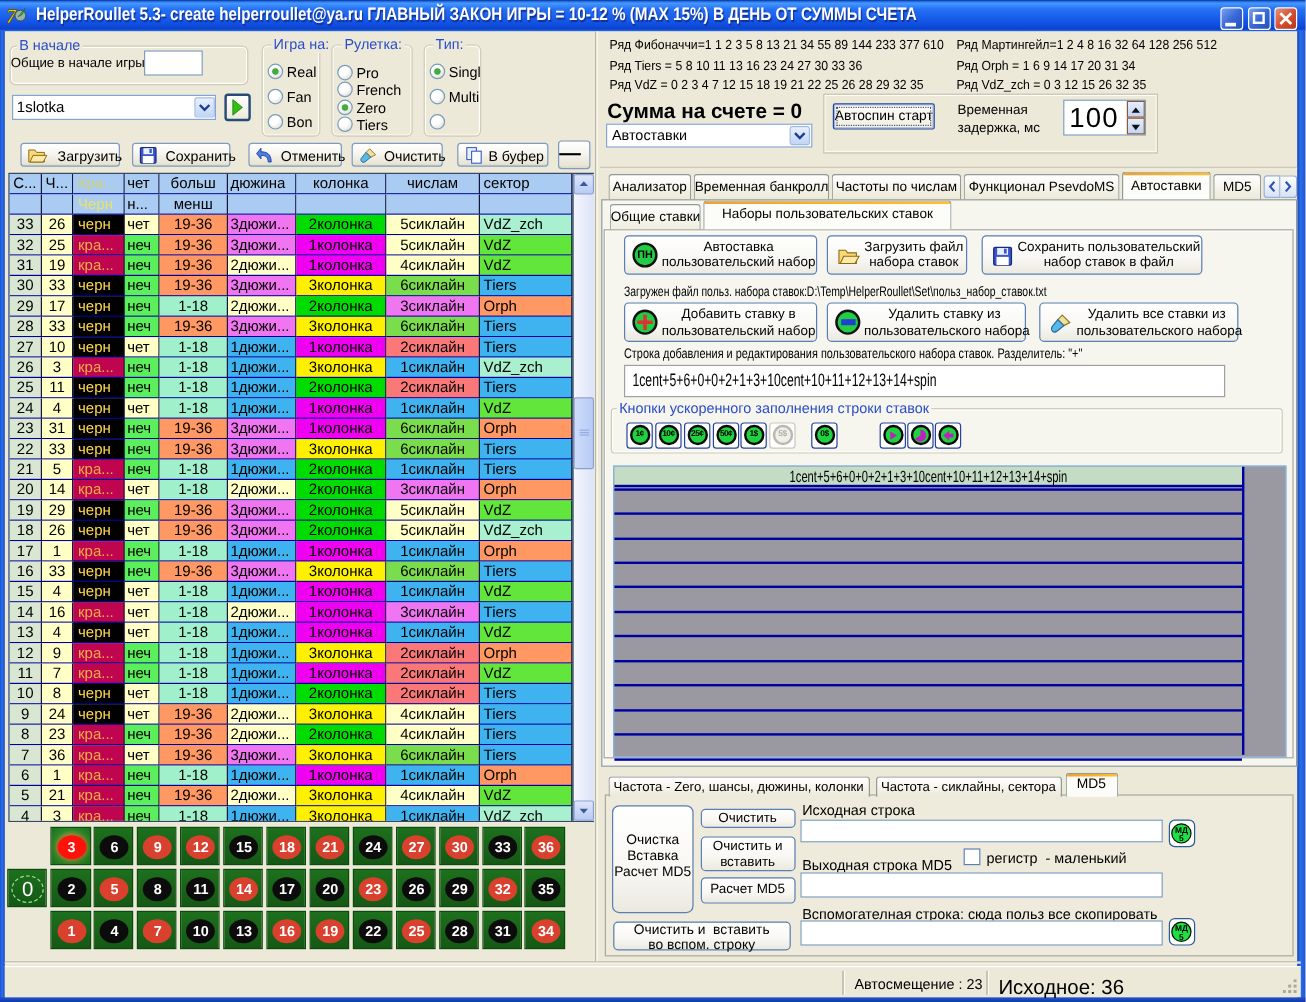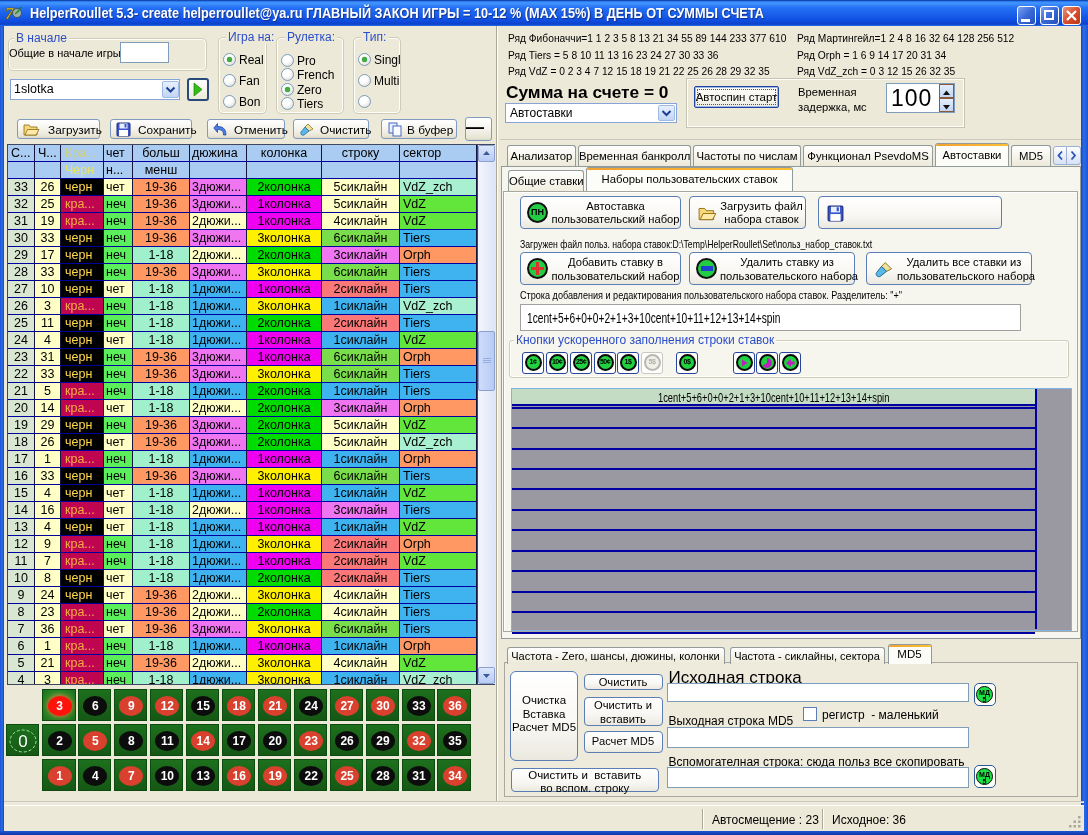--- a/index.html
+++ b/index.html
@@ -140,21 +140,21 @@
 <div class="abs" style="left:7px;top:143.5px;width:488px;height:541px;background:#aacbf2;border:1px solid #404860;">
   <div class="abs" style="left:0;top:0;width:470px;height:539px;overflow:hidden;">
     <div class="trow" style="top:0px;height:17.5px;">
         <div class="tc" style="left:0px;top:0px;width:27px;height:17.5px;background:#aacbf2;color:#000;font-size:12.5px;border-bottom:1px solid #0000a0;text-align:left;padding-left:3px;">С...</div>
         <div class="tc" style="left:27px;top:0px;width:26px;height:17.5px;background:#aacbf2;color:#000;font-size:12.5px;border-bottom:1px solid #0000a0;text-align:left;padding-left:3px;">Ч...</div>
         <div class="tc" style="left:53px;top:0px;width:43px;height:17.5px;background:#aacbf2;color:#cfcf7a;font-size:12.5px;border-bottom:1px solid #0000a0;text-align:left;padding-left:4px;">Кра...</div>
         <div class="tc" style="left:96px;top:0px;width:29px;height:17.5px;background:#aacbf2;color:#000;font-size:12.5px;border-bottom:1px solid #0000a0;text-align:left;padding-left:2px;">чет</div>
         <div class="tc" style="left:125px;top:0px;width:57px;height:17.5px;background:#aacbf2;color:#000;font-size:12.5px;border-bottom:1px solid #0000a0;text-align:center;">больш</div>
         <div class="tc" style="left:182px;top:0px;width:57px;height:17.5px;background:#aacbf2;color:#000;font-size:12.5px;border-bottom:1px solid #0000a0;text-align:left;padding-left:2px;">дюжина</div>
         <div class="tc" style="left:239px;top:0px;width:75px;height:17.5px;background:#aacbf2;color:#000;font-size:12.5px;border-bottom:1px solid #0000a0;text-align:center;">колонка</div>
-        <div class="tc" style="left:314px;top:0px;width:78px;height:17.5px;background:#aacbf2;color:#000;font-size:12.5px;border-bottom:1px solid #0000a0;text-align:center;">строку</div>
+        <div class="tc" style="left:314px;top:0px;width:78px;height:17.5px;background:#aacbf2;color:#000;font-size:12.5px;border-bottom:1px solid #0000a0;text-align:center;">числам</div>
         <div class="tc" style="left:392px;top:0px;width:77px;height:17.5px;background:#aacbf2;color:#000;font-size:12.5px;border-bottom:1px solid #0000a0;text-align:left;padding-left:3px;">сектор</div>
       </div>
       <div class="trow" style="top:17.5px;height:16.5px;">
         <div class="tc" style="left:0px;top:0px;width:27px;height:16.5px;background:#aacbf2;color:#000;font-size:12.5px;border-bottom:1px solid #0000a0;text-align:center;"></div>
         <div class="tc" style="left:27px;top:0px;width:26px;height:16.5px;background:#aacbf2;color:#000;font-size:12.5px;border-bottom:1px solid #0000a0;text-align:center;"></div>
         <div class="tc" style="left:53px;top:0px;width:43px;height:16.5px;background:#aacbf2;color:#e8e464;font-size:12.5px;border-bottom:1px solid #0000a0;text-align:left;padding-left:4px;">Черн</div>
         <div class="tc" style="left:96px;top:0px;width:29px;height:16.5px;background:#aacbf2;color:#000;font-size:12.5px;border-bottom:1px solid #0000a0;text-align:left;padding-left:2px;">н...</div>
         <div class="tc" style="left:125px;top:0px;width:57px;height:16.5px;background:#aacbf2;color:#000;font-size:12.5px;border-bottom:1px solid #0000a0;text-align:center;">менш</div>
         <div class="tc" style="left:182px;top:0px;width:57px;height:16.5px;background:#aacbf2;color:#000;font-size:12.5px;border-bottom:1px solid #0000a0;text-align:center;"></div>
         <div class="tc" style="left:239px;top:0px;width:75px;height:16.5px;background:#aacbf2;color:#000;font-size:12.5px;border-bottom:1px solid #0000a0;text-align:center;"></div>
@@ -617,21 +617,21 @@
 <div class="bcell" style="left:6px;top:724px;width:33px;"><svg width="33" height="32">
       <ellipse cx="16" cy="16" rx="13" ry="11" fill="none" stroke="#9ae89a" stroke-width="1" stroke-dasharray="3 2"></ellipse>
       <text x="16" y="22" text-anchor="middle" font-size="17" fill="#fff" font-family="Liberation Sans">0</text>
     </svg></div>
 
 <div class="abs" style="left:4px;top:801px;width:1080px;height:2px;background:linear-gradient(180deg,#b8b4a4,#fffef4);"></div>
 <div class="abs" style="left:4px;top:805px;width:1080px;height:26px;background:#ece9d8;border-top:1px solid #fff;">
   <div class="abs" style="left:698px;top:3px;width:1px;height:20px;background:#aca899;box-shadow:1px 0 0 #fff;"></div>
   <div class="abs" style="left:708px;top:7px;font-size:12px;">Автосмещение : 23</div>
   <div class="abs" style="left:818px;top:3px;width:1px;height:20px;background:#aca899;box-shadow:1px 0 0 #fff;"></div>
-  <div class="abs" style="left:828px;top:7px;font-size:12px;">Исходное: 36</div>
+  <div class="abs" style="left:828px;top:7px;font-size:17px;">Исходное: 36</div>
   <svg class="abs" style="right:2px;bottom:2px;" width="13" height="13">
       <g fill="#aca899">
         <rect x="9" y="9" width="2.5" height="2.5"></rect>
         <rect x="9" y="4.5" width="2.5" height="2.5"></rect>
         <rect x="9" y="0" width="2.5" height="2.5"></rect>
         <rect x="4.5" y="4.5" width="2.5" height="2.5"></rect>
         <rect x="4.5" y="9" width="2.5" height="2.5"></rect>
         <rect x="0" y="9" width="2.5" height="2.5"></rect>
       </g>
     </svg>
@@ -703,20 +703,21 @@
     </svg>
   <div style="margin-left:28px;padding-top:3px;">Загрузить файл<br>набора ставок</div>
   </div>
 <div class="wbtn" style="left:818px;top:195.5px;width:184px;height:33px;">
   <svg class="abs" style="left:8px;top:8px;" width="17" height="17" viewBox="0 0 15 15">
       <rect x="1" y="1" width="13" height="13" rx="1" fill="#3a56c8" stroke="#1a2a80"></rect>
       <rect x="3.5" y="1.5" width="8" height="5" fill="#e8f0ff"></rect>
       <rect x="3" y="8" width="9" height="6" fill="#fff"></rect>
       <rect x="8.5" y="2" width="2" height="3.5" fill="#3a56c8"></rect>
     </svg>
+  <div style="margin-left:28px;padding-top:3px;">Сохранить пользовательский<br>набор ставок в файл</div>
   </div>
 
 <div class="lab" style="left:520px;top:238px;font-size:11.5px;transform:scaleX(0.755);transform-origin:0 0;">Загружен файл польз. набора ставок:D:\Temp\HelperRoullet\Set\польз_набор_ставок.txt</div>
 
 <div class="wbtn" style="left:520px;top:252px;width:161px;height:33px;">
   <div class="abs" style="left:6px;top:5px;width:21px;height:21px;border-radius:50%;background:#22cc44;border:2.5px solid #111;"></div>
   <svg class="abs" style="left:10px;top:9px;" width="13" height="13">
       <path d="M5 0 L8 0 L8 5 L13 5 L13 8 L8 8 L8 13 L5 13 L5 8 L0 8 L0 5 L5 5 Z" fill="#e03030"></path>
     </svg>
   <div style="margin-left:30px;padding-top:3px;">Добавить ставку в<br>пользовательский набор</div>
@@ -805,21 +806,21 @@
   </div>
 <div class="wbtn" style="left:583.5px;top:673.5px;width:79px;height:16.5px;line-height:14px;">Очистить</div>
 <div class="wbtn" style="left:583.5px;top:697px;width:79px;height:28.5px;">
     <div style="padding-top:1px;">Очистить и<br>вставить</div>
   </div>
 <div class="wbtn" style="left:583.5px;top:731px;width:79px;height:21.5px;line-height:19px;">Расчет MD5</div>
 <div class="wbtn" style="left:511px;top:767.5px;width:147.5px;height:24px;font-size:11.5px;">
     <div style="padding-top:0px;">Очистить и&nbsp; вставить<br>во вспом. строку</div>
   </div>
 
-<div class="lab" style="left:668.5px;top:667.5px;font-size:17px;">Исходная строка</div>
+<div class="lab" style="left:668.5px;top:667.5px;font-size:12px;">Исходная строка</div>
 <div class="ed" style="left:667px;top:682.5px;width:302px;height:19px;"></div>
 <div class="abs" style="left:974px;top:683px;width:22px;height:23px;border:1.5px solid #2d5a9e;border-radius:5px;background:#fdfdf8;">
     <div class="abs" style="left:1px;top:1.5px;width:17px;height:17px;border-radius:50%;background:#1ee045;border:1.8px solid #0a0a0a;font-size:7px;font-weight:bold;text-align:center;line-height:7px;padding-top:2.5px;">МД<br>5</div>
   </div>
 <div class="lab" style="left:668.5px;top:713.5px;font-size:12px;">Выходная строка MD5</div>
 <div class="abs" style="left:803px;top:707px;width:14px;height:14px;background:#fff;border:1px solid #5a7eb5;"></div>
 <div class="lab" style="left:822px;top:708px;font-size:12px;">регистр&nbsp; - маленький</div>
 <div class="ed" style="left:667px;top:726.5px;width:302px;height:21px;"></div>
 <div class="lab" style="left:668.5px;top:754.5px;font-size:12px;">Вспомогателная строка: сюда польз все скопировать</div>
 <div class="ed" style="left:667px;top:767px;width:302px;height:21px;"></div>

